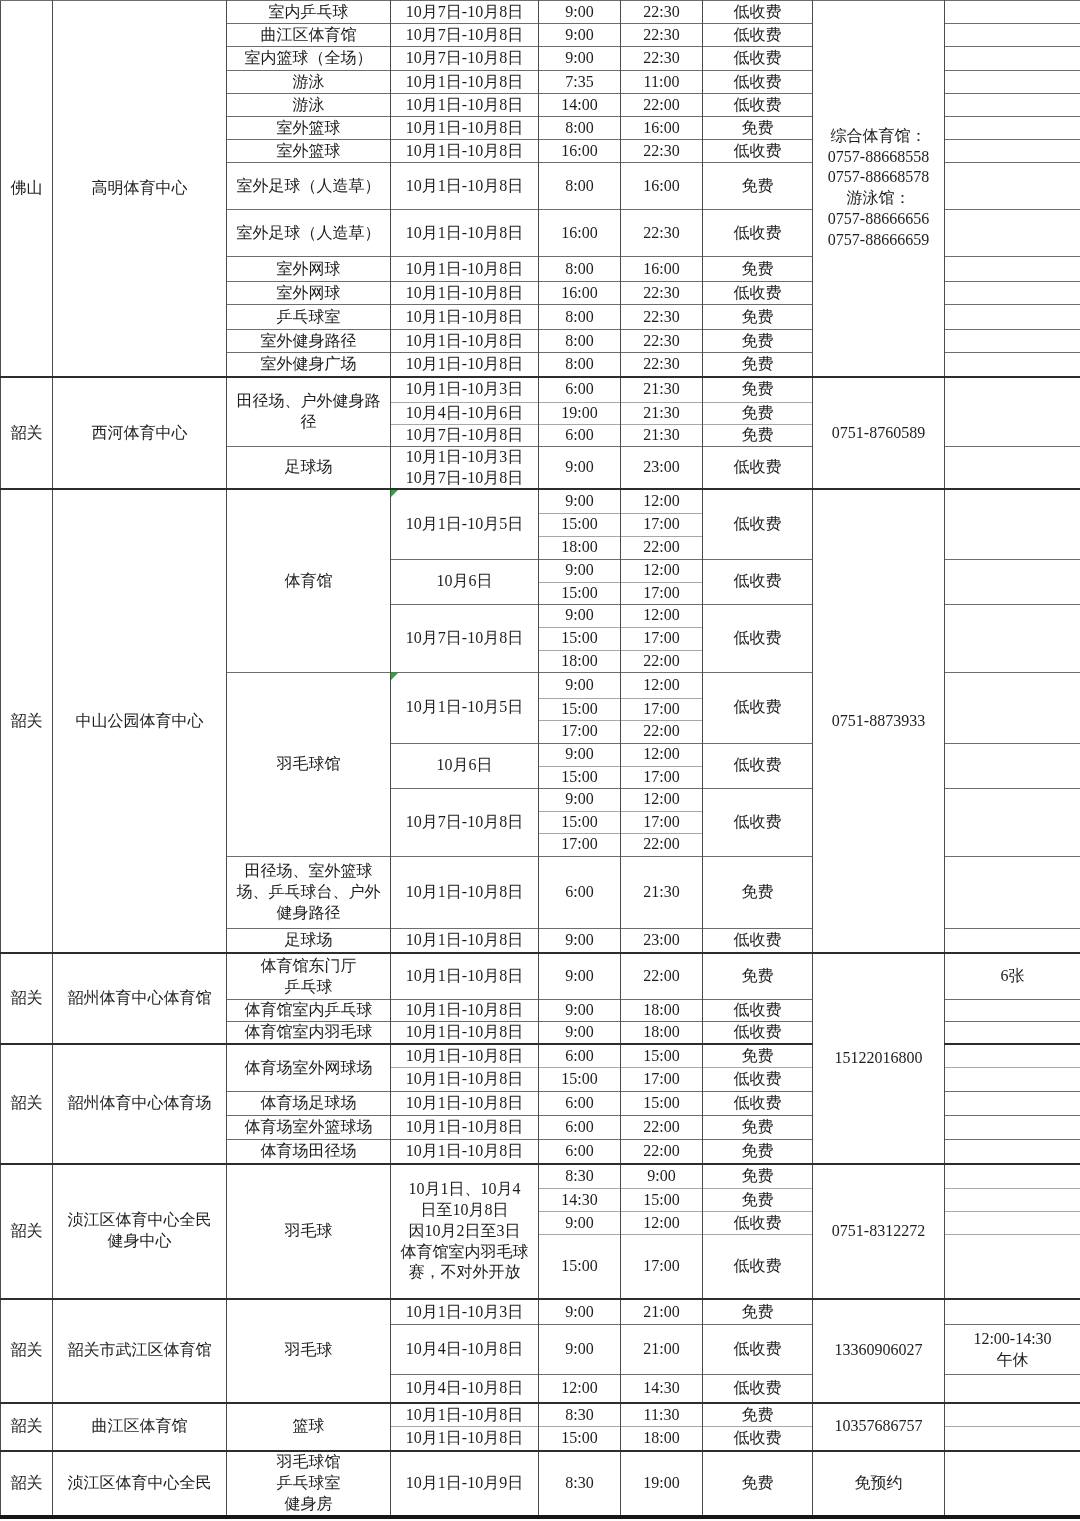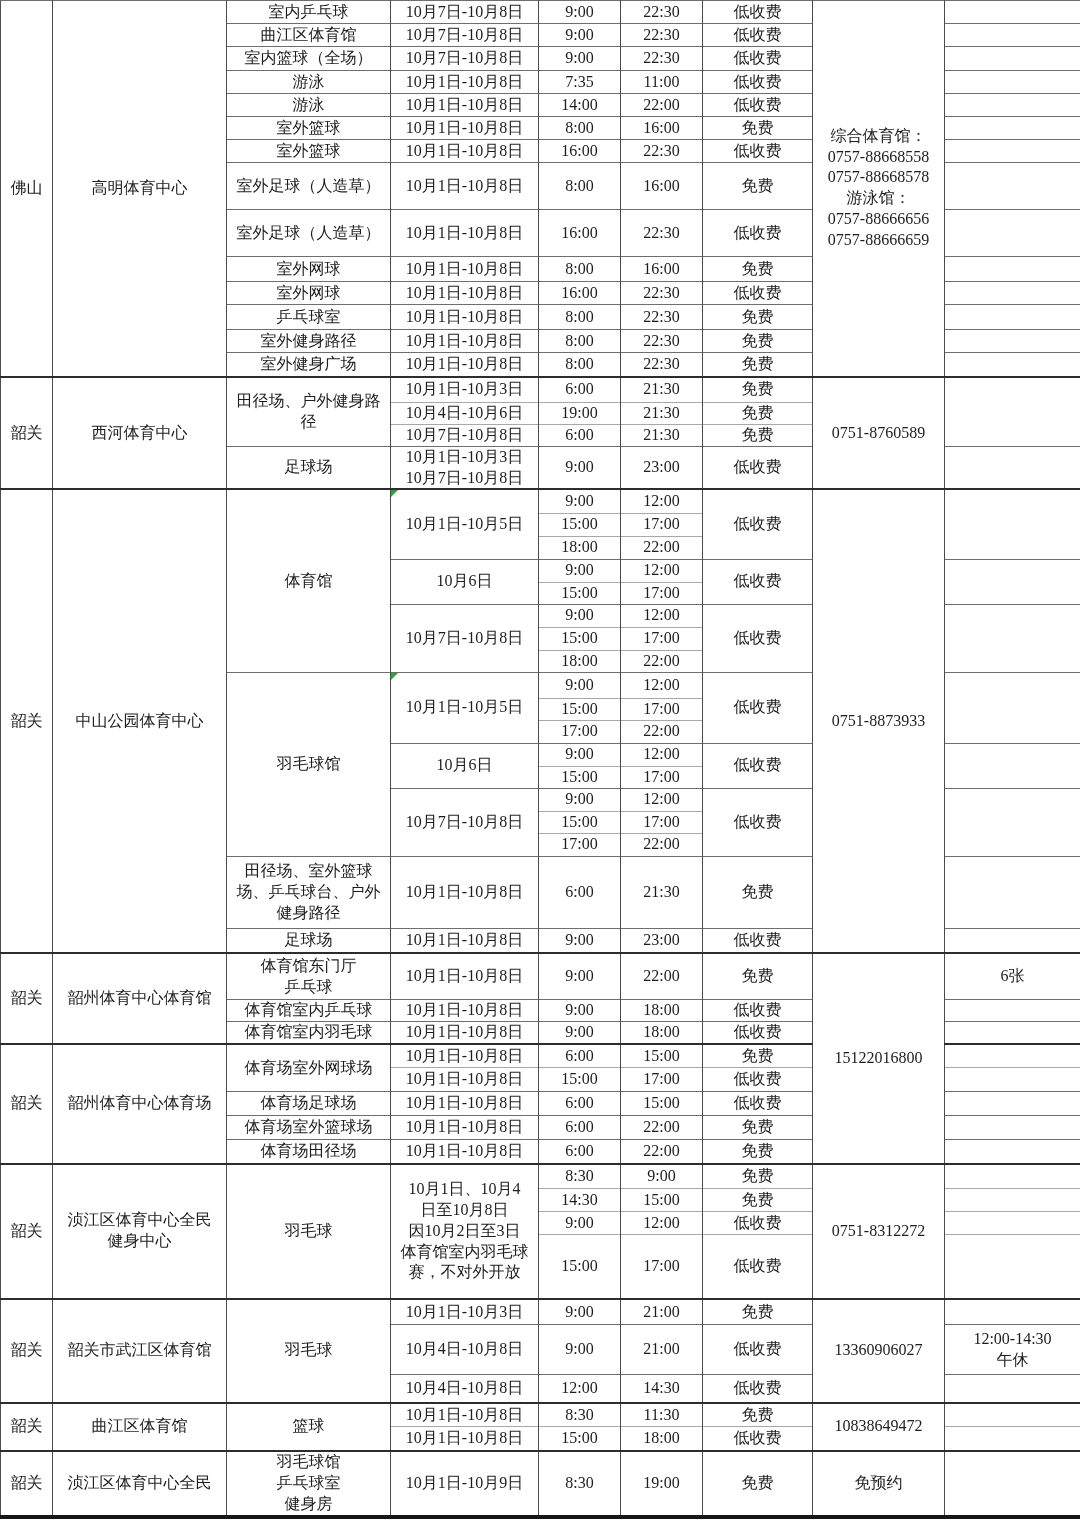--- a/index.html
+++ b/index.html
@@ -452,21 +452,21 @@
           <td></td>
         </tr>
         <tr class="b-s" style="height: 24px;">
           <td rowspan="2">韶关</td>
           <td rowspan="2">曲江区体育馆</td>
           <td rowspan="2">篮球</td>
           <td>10月1日-10月8日</td>
           <td>8:30</td>
           <td>11:30</td>
           <td>免费</td>
-          <td rowspan="2">10838649472</td>
+          <td rowspan="2">10357686757</td>
           <td></td>
         </tr>
         <tr class="b-l" style="height: 24px;">
           <td>10月1日-10月8日</td>
           <td>15:00</td>
           <td>18:00</td>
           <td>低收费</td>
           <td></td>
         </tr>
         <tr class="b-s" style="height: 66px;">

